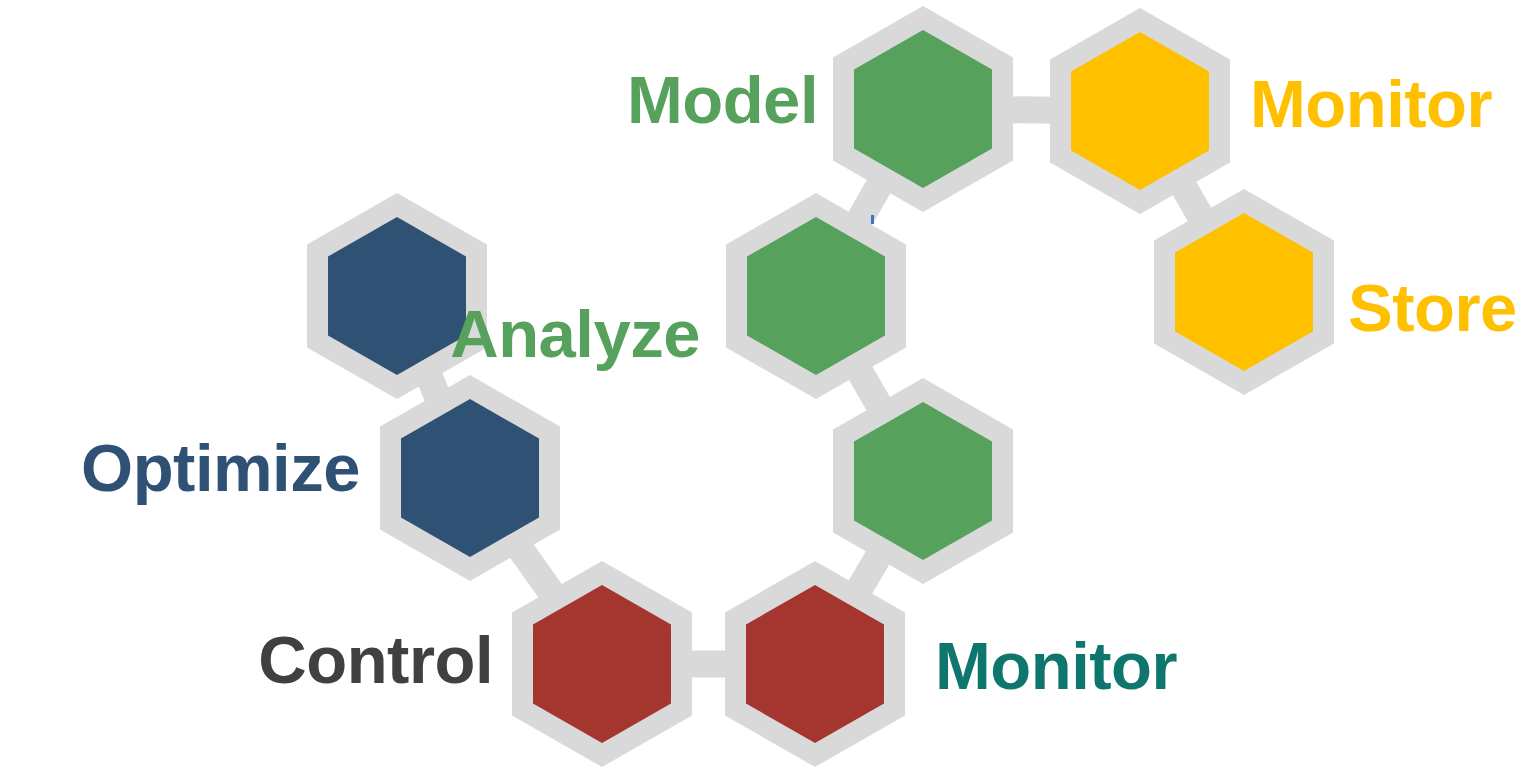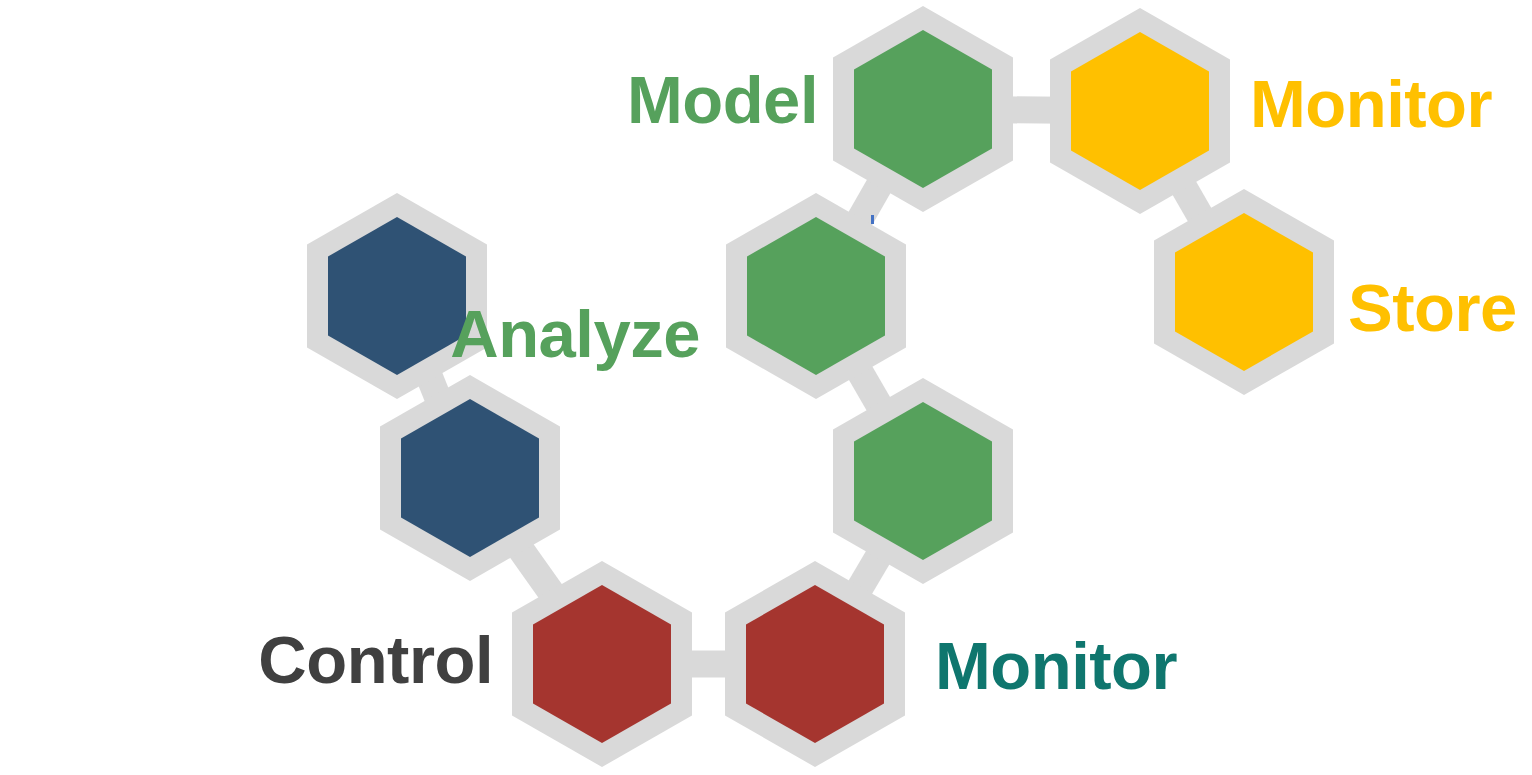--- a/index.html
+++ b/index.html
@@ -87,17 +87,18 @@
       <g>
         <polygon points="923,378 1013,429.5 1013,532.5 923,584 833,532.5 833,429.5" fill="#D9D9D9"></polygon>
         <polygon points="923,402 992,441.5 992,520.5 923,560 854,520.5 854,441.5" fill="#56A15C"></polygon>
       </g>
     </svg>
 
   <div class="hex-label" style="color: rgb(86, 161, 92); top: 73px; right: 714px;">Model</div>
   <div class="hex-label" style="color: rgb(255, 192, 0); top: 77px; left: 1250px;">Monitor</div>
   <div class="hex-label" style="color: rgb(255, 192, 0); top: 281px; left: 1348px;">Store</div>
   <div class="hex-label" style="color: rgb(86, 161, 92); top: 259px; right: 832px; margin-top: 48px;">Analyze</div>
+  <div class="hex-label" style="color: rgb(47, 82, 116); top: 441px; right: 1172px;">Optimize</div>
   <div class="hex-label" style="color: #404040; top: 633px; right: 1039px;">Control</div>
   <div class="hex-label" style="color: #0f766e; top: 639px; left: 935px;">Monitor</div>
 
   <div class="stray" style="background: rgb(68, 114, 196);"></div>
 </div>
 
 </body></html>

